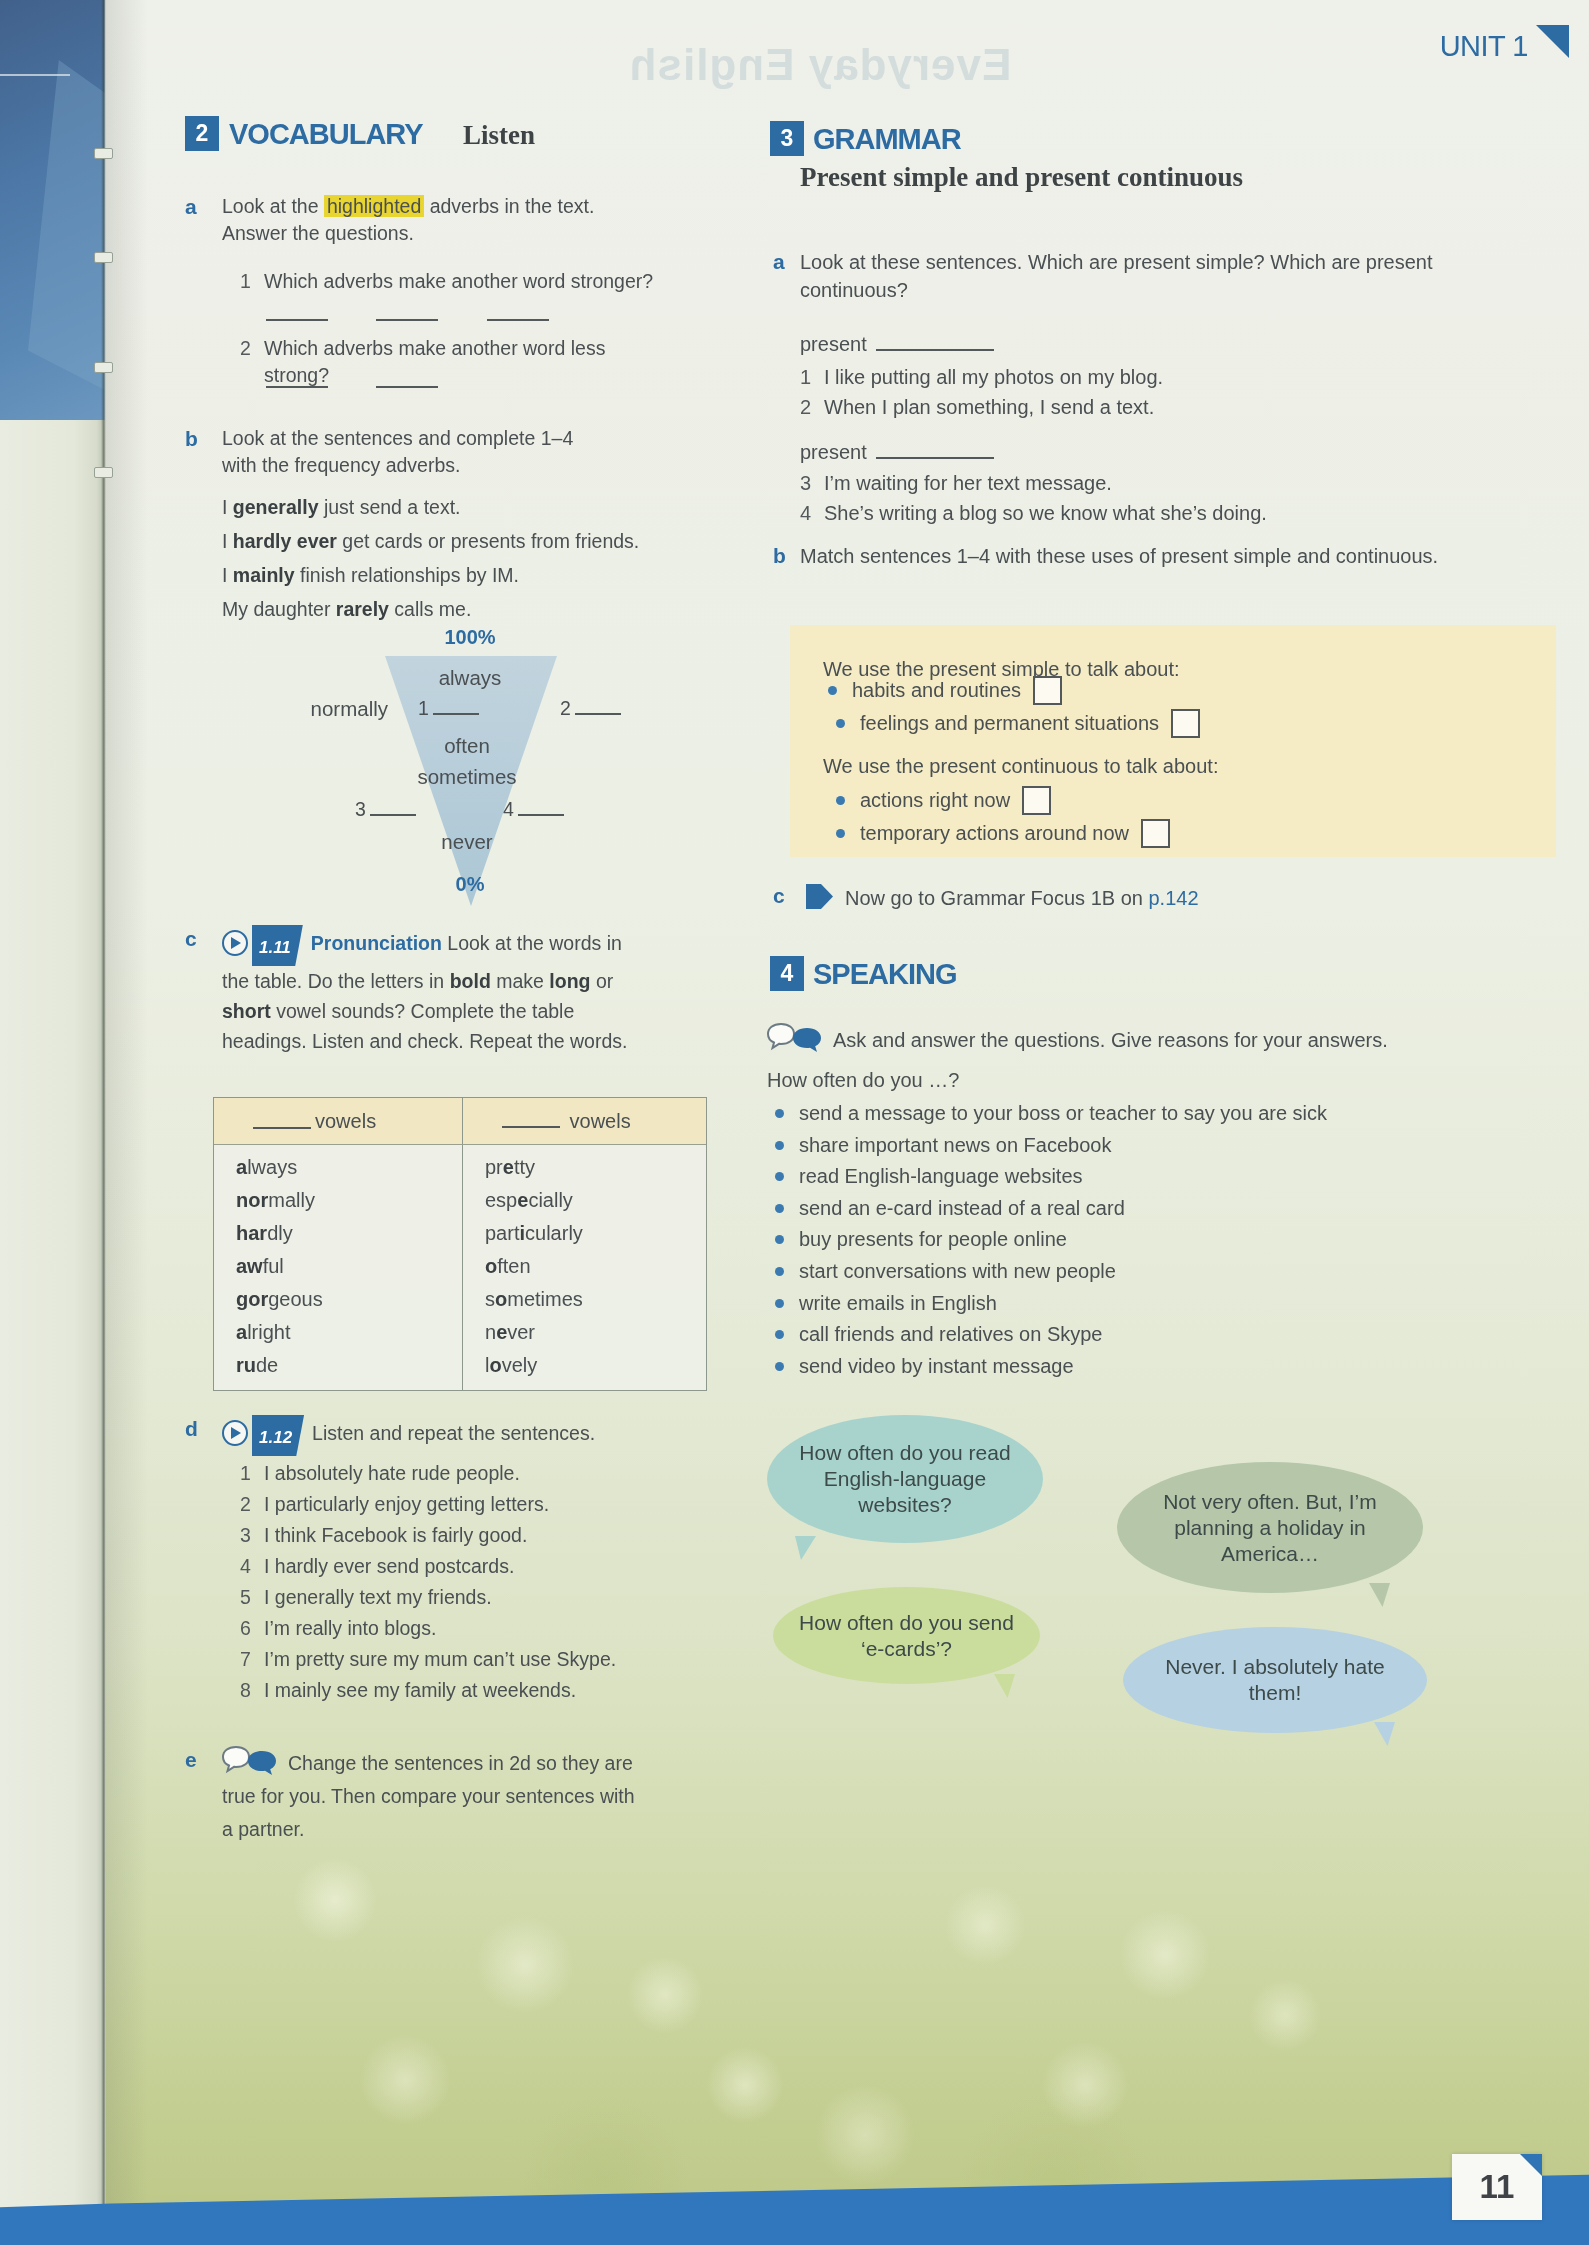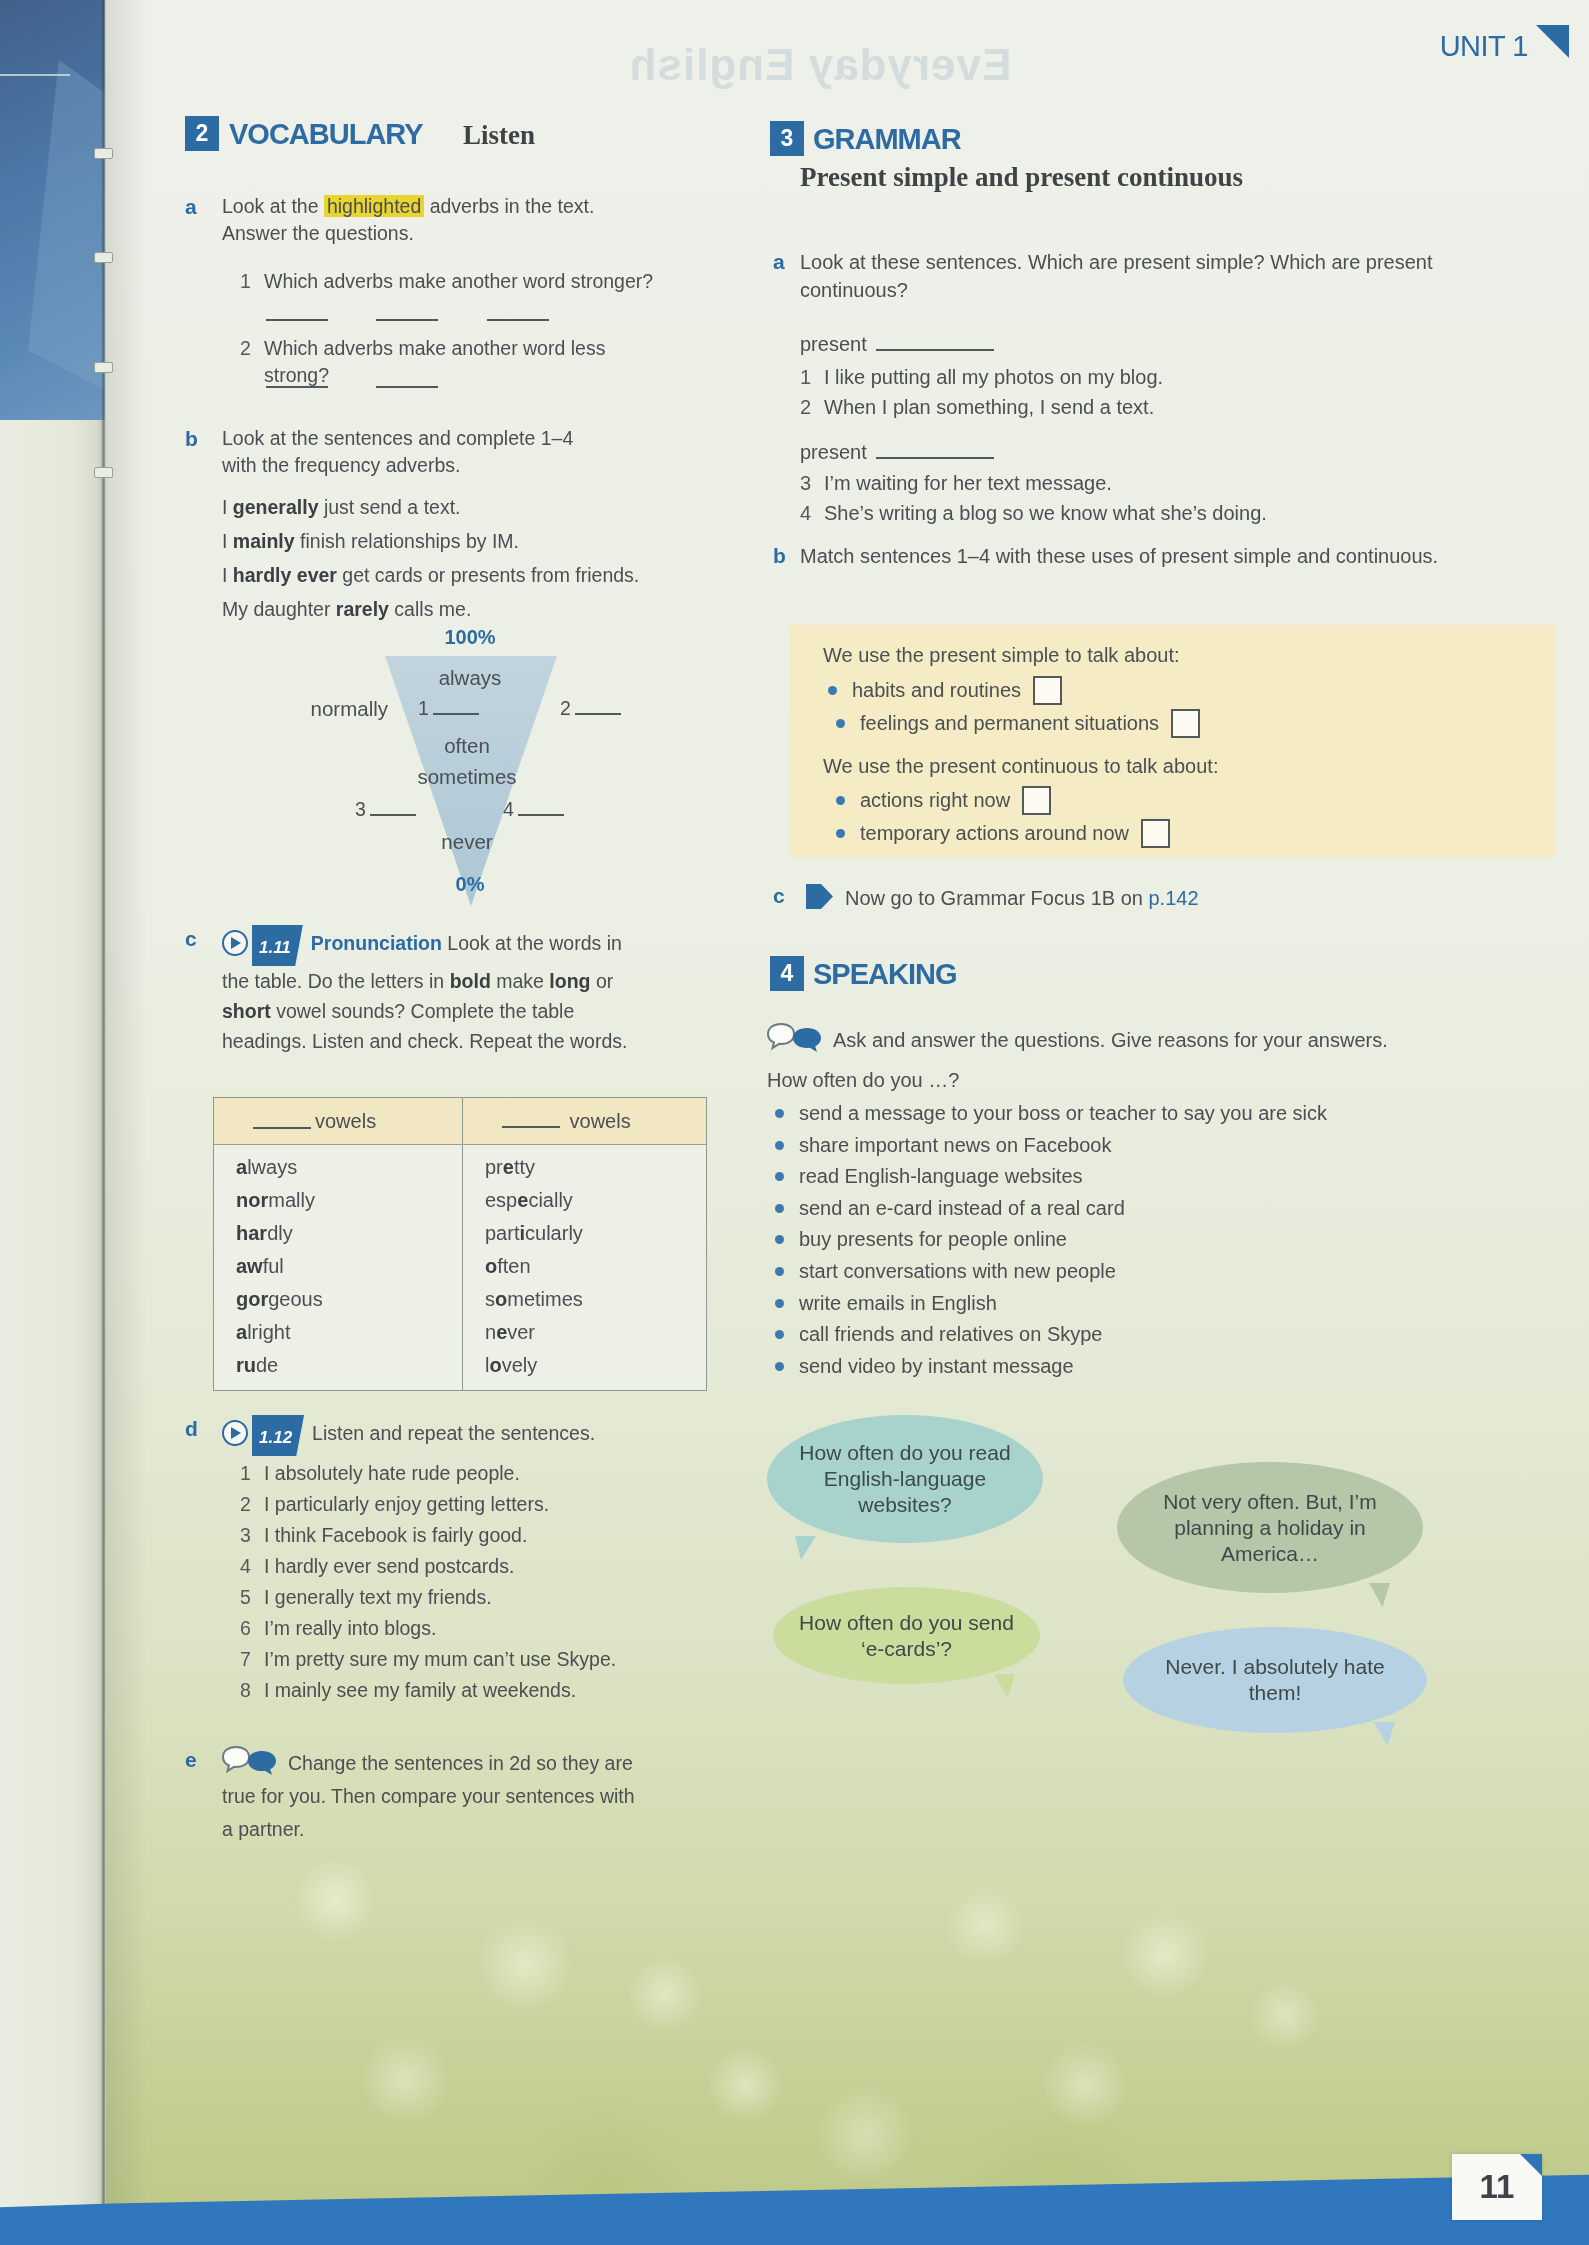--- a/index.html
+++ b/index.html
@@ -139,22 +139,22 @@
   </div>
   <div class="abs blank-row" style="left:262px;top:372px;">
     <span class="blank" style="width:62px"></span>
     <span class="blank" style="width:62px"></span>
   </div>
 
   <div class="abs letter" style="left:185px;top:427px;">b</div>
   <div class="abs bt" style="left:222px;top:425px;width:382px;">Look at the sentences and complete 1–4 with the frequency adverbs.</div>
   <div class="abs" style="left:222px;top:490px;width:440px;">
     <div class="bt" style="line-height:34px"><span>I </span><span class="bseg">generally</span><span> just send a text.</span></div>
+    <div class="bt" style="line-height:34px"><span>I </span><span class="bseg">hardly ever</span><span> get cards or presents from friends.</span></div>
     <div class="bt" style="line-height:34px"><span>I </span><span class="bseg">mainly</span><span> finish relationships by IM.</span></div>
-    <div class="bt" style="line-height:34px"><span>I </span><span class="bseg">hardly ever</span><span> get cards or presents from friends.</span></div>
     <div class="bt" style="line-height:34px"><span>My daughter </span><span class="bseg">rarely</span><span> calls me.</span></div>
   </div>
 
   <div class="abs scale-tri"></div>
   <div class="abs sc-pct" style="left:430px;top:626px;width:80px;">100%</div>
   <div class="abs sc-lab" style="left:430px;top:666px;width:80px;">always</div>
   <div class="abs sc-lab" style="left:268px;top:697px;width:120px;text-align:right;">normally</div>
   <div class="abs sc-slot" style="left:418px;top:697px;"><span>1</span><span class="blank" style="width: 46px;"></span></div>
   <div class="abs sc-slot" style="left:560px;top:697px;"><span>2</span><span class="blank" style="width: 46px;"></span></div>
   <div class="abs sc-lab" style="left:427px;top:734px;width:80px;">often</div>
@@ -271,21 +271,21 @@
       </div>
     <div class="nrow" style="font-size:20px;line-height:30px;">
         <span class="n">4</span>
         <span>She’s writing a blog so we know what she’s doing.</span>
       </div>
   </div>
 
   <div class="abs letter" style="left:773px;top:544px;">b</div>
   <div class="abs bt-r" style="left:800px;top:542px;width:640px;">Match sentences 1–4 with these uses of present simple and continuous.</div>
   <div class="abs panel">
-    <div class="abs p-head" style="left:33px;top:19px;text-align:right;">We use the present simple to talk about:</div>
+    <div class="abs p-head" style="left:33px;top:33px;text-align:right;">We use the present simple to talk about:</div>
     <div class="abs p-row" style="left:38px;top:51px;justify-content:flex-end;">
       <span class="dot"></span>
       <span>habits and routines</span>
       <span class="checkbox"></span>
     </div>
     <div class="abs p-row" style="left:46px;top:84px;">
       <span class="dot"></span>
       <span>feelings and permanent situations</span>
       <span class="checkbox"></span>
     </div>

